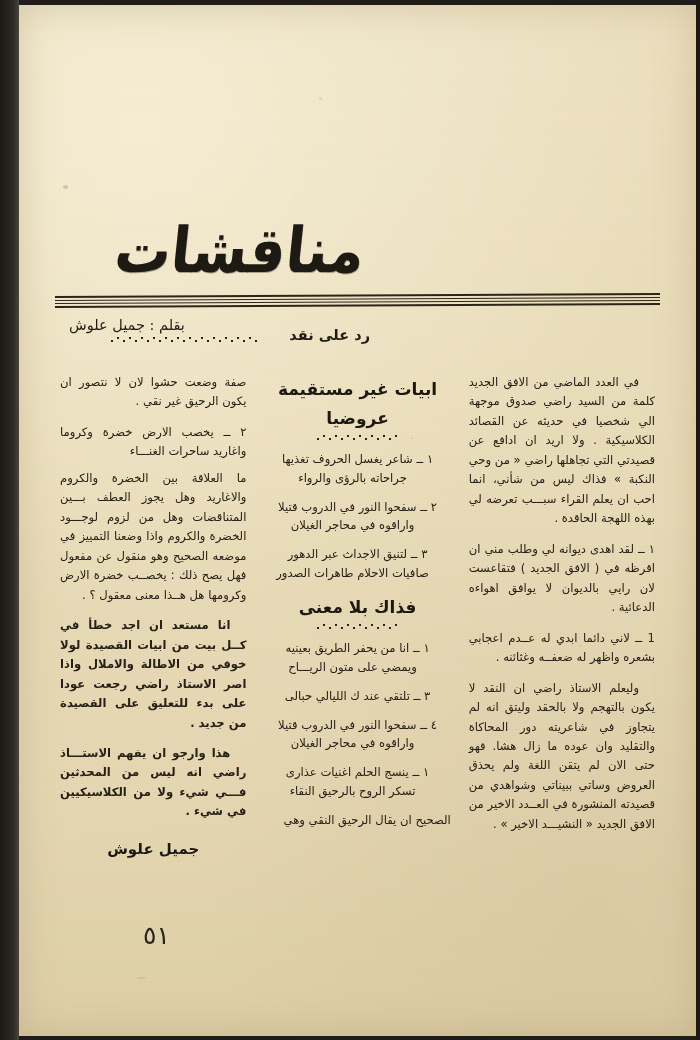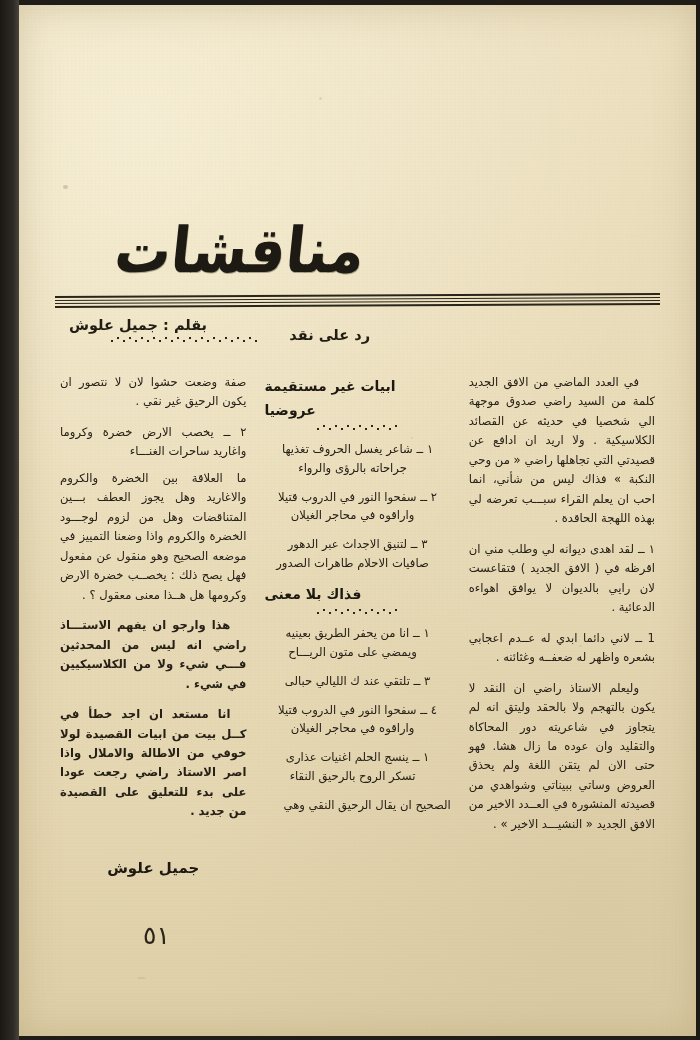--- a/index.html
+++ b/index.html
@@ -141,21 +141,21 @@
   }
   #byline {
     position: absolute;
     left: 22px;
     top: 0px;
     text-align: left;
     width: 190px;
   }
   #byline-text {
     font-size: 14.5px;
-    font-weight: 700;
+    font-weight: 400;
     color: #211c14;
     display: block;
     text-align: left;
     direction: rtl;
   }
   .squiggle {
     display: block;
     height: 7px;
     margin-top: 3px;
     background-image:
@@ -189,46 +189,46 @@
     margin: 0 0 11px 0;
     text-align: justify;
     text-justify: inter-word;
   }
   .col p.indent { text-indent: 16px; }
   .col p.tight { margin-bottom: 7px; }
   .col p.nojust { text-align: right; }
   .col p.bold { font-weight: 700; letter-spacing: 0.2px; }
 
   .sec-head {
-    font-size: 14px;
+    font-size: 17px;
     font-weight: 700;
     color: #1d1912;
     margin: 2px 0 2px 0;
-    text-align: left;
+    text-align: center;
   }
   .sec-rule {
     width: 86px;
     margin: 0 auto 9px auto;
     height: 7px;
     background-image:
       radial-gradient(circle at 3px 5px, #2b2419 1.2px, transparent 1.4px),
       radial-gradient(circle at 9px 2px, #2b2419 1.2px, transparent 1.4px);
     background-size: 12px 7px;
     background-repeat: repeat-x;
   }
   .verse {
     margin: 0 0 10px 0;
     text-align: center;
     line-height: 1.62;
   }
   .verse .vline { display: block; }
   .verse .vline.l2 { padding-right: 10px; }
 
   .signature {
-    margin-top: 34px;
+    margin-top: 15px;
     text-align: center;
     font-size: 15px;
     font-weight: 700;
     color: #1d1912;
   }
 
   
   #folio {
     position: absolute;
     bottom: 86px;
@@ -322,22 +322,22 @@
             <span class="vline l2">تسكر الروح بالرحيق النقاء</span>
           </div>
 
           <p class="nojust">الصحيح ان يقال الرحيق النقي وهي</p>
         </div>
 
         <div class="col">
           <p>صفة وضعت حشوا لان لا نتصور ان يكون الرحيق غير نقي .</p>
           <p class="tight">٢ ــ يخصب الارض خضرة وكروما واغاريد ساحرات الغنـــاء</p>
           <p>ما العلاقة بين الخضرة والكروم والاغاريد وهل يجوز العطف بـــين المتناقضات وهل من لزوم لوجـــود الخضرة والكروم واذا وضعنا التمييز في موضعه الصحيح وهو منقول عن مفعول فهل يصح ذلك : يخصــب خضرة الارض وكرومها هل هــذا معنى معقول ؟ .</p>
+          <p class="bold indent">انا مستعد ان اجد خطأ في كــل بيت من ابيات القصيدة لولا خوفي من الاطالة والاملال واذا اصر الاستاذ راضي رجعت عودا على بدء للتعليق على القصيدة من جديد .</p>
           <p class="bold indent">هذا وارجو  ان يفهم الاستـــاذ راضي انه ليس من المحدثين فـــي شيء ولا من الكلاسيكيين في شيء .</p>
-          <p class="bold indent">انا مستعد ان اجد خطأ في كــل بيت من ابيات القصيدة لولا خوفي من الاطالة والاملال واذا اصر الاستاذ راضي رجعت عودا على بدء للتعليق على القصيدة من جديد .</p>
           <div class="signature">جميل علوش</div>
         </div>
 
       </div>
 
       <div id="folio">٥١</div>
 
     </div>
   </div>
 </div>

